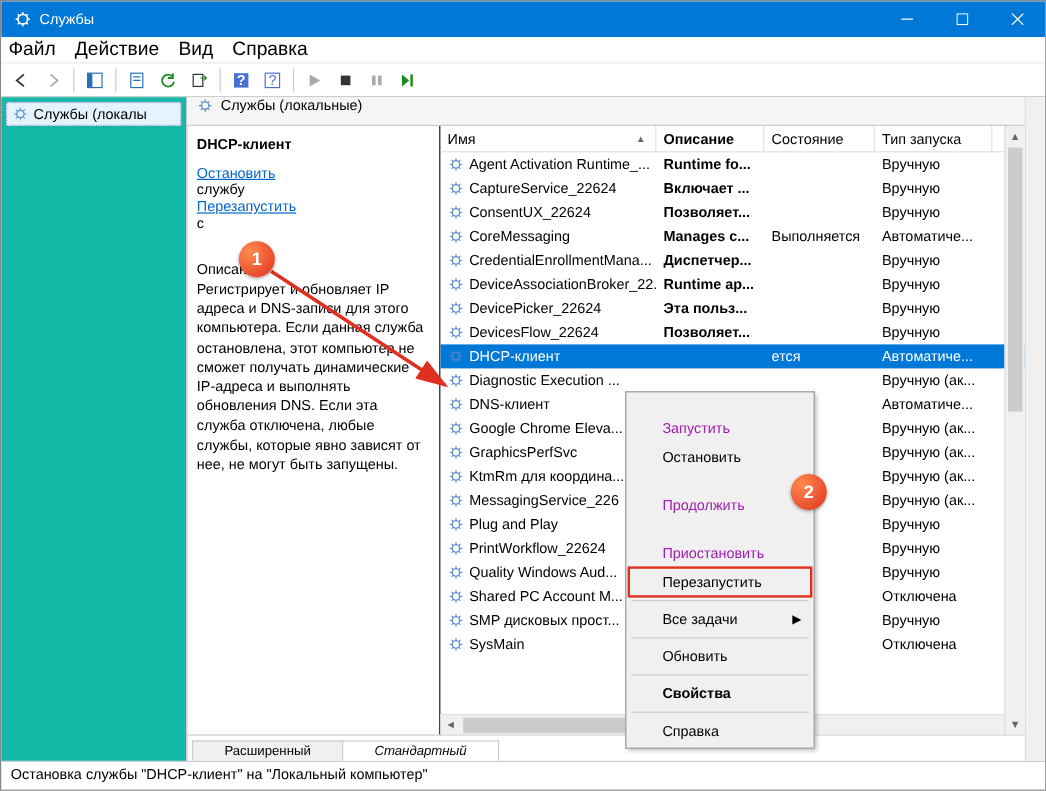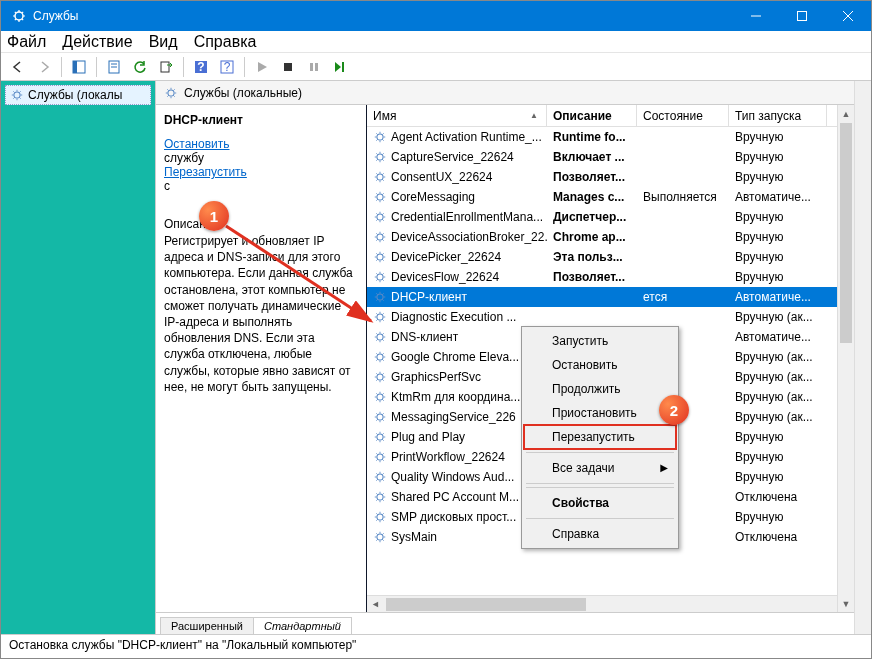--- a/index.html
+++ b/index.html
@@ -21,21 +21,21 @@
   .toolbar { height: 28px; background: #fff; border-bottom: 1px solid #ccc; display: flex; align-items: center; padding-left: 6px; gap: 4px; }
   .tool { width: 22px; height: 22px; display: flex; align-items: center; justify-content: center; border: 1px solid transparent; }
   .tool.sep { width: 1px; height: 20px; background: #ccc; margin: 0 2px; border: none; }
 
   
   .body-split { display: flex; height: 553px; }
   .tree-panel { width: 155px; border-right: 1px solid #ccc; padding: 4px; background: #14b8a6; }
   .tree-item { display: flex; align-items: center; gap: 4px; padding: 2px 4px; background: #e5f3ff; border: 1px dotted #99c; }
 
   .main-panel { flex: 1; display: flex; flex-direction: column; }
-  .main-header { height: 24px; display: flex; align-items: center; padding-left: 8px; border-bottom: 1px solid #ccc; gap: 6px; background: #f5f5f5; }
+  .main-header { height: 24px; display: flex; padding-left: 8px; border-bottom: 1px solid #ccc; gap: 6px; background: #f5f5f5; }
 
   .content-split { flex: 1; display: flex; position: relative; }
   .detail-panel { width: 210px; padding: 8px; font-size: 12px; }
   .detail-panel h4 { font-size: 12px; font-weight: bold; margin-bottom: 10px; }
   .detail-panel .link { color: #0066cc; text-decoration: underline; display: block; }
   .detail-panel .desc-label { margin-top: 24px; }
   .detail-panel .desc-text { margin-top: 2px; line-height: 1.35; }
 
   .list-panel { flex: 1; border-left: 1px solid #0f172a; display: flex; flex-direction: column; position: relative; }
   .list-headers { display: flex; height: 22px; border-bottom: 1px solid #e0e0e0; }
@@ -46,30 +46,30 @@
   .row.selected { background: #0078d7; color: #fff; }
   .cell { padding-left: 6px; overflow: hidden; white-space: nowrap; text-overflow: ellipsis; display: flex; align-items: center; gap: 4px; }
   .gear-small { width: 14px; height: 14px; flex: 0 0 14px; }
 
   .c1 { width: 180px; }
   .c2 { width: 90px; font-weight: bold; }
   .c3 { width: 92px; }
   .c4 { width: 98px; }
 
   .tabs { display: flex; height: 22px; border-top: 1px solid #ccc; align-items: flex-end; padding-left: 4px; }
-  .tab { padding: 2px 10px; border: 1px solid #ccc; border-bottom: none; margin-right: -1px; background: #fff; font-size: 11px; }
+  .tab { padding: 2px 26px; border: 1px solid #ccc; border-bottom: none; margin-right: -1px; background: #fff; font-size: 11px; }
   .tab.active { background: #fff; font-style: italic; }
   .tab:not(.active) { background: #f0f0f0; }
 
   .status-bar { height: 22px; border-top: 1px solid #ccc; padding: 3px 8px; font-size: 12px; }
 
   
   .context-menu { position: absolute; left: 520px; top: 325px; width: 158px; background: #f0f0f0; border: 1px solid #999; box-shadow: 2px 2px 4px rgba(0,0,0,0.3); z-index: 20; padding: 2px; }
   .context-menu .mitem { padding: 5px 24px 5px 28px; font-size: 12px; position: relative; }
-  .context-menu .mitem.disabled { color: #000000; }
+  .context-menu .mitem.disabled { color: #a21caf; margin-top: 16px; }
   .context-menu .mitem.highlight { outline: 2px solid #e03020; outline-offset: -1px; }
   .context-menu .mitem.bold { font-weight: bold; }
   .context-menu .msep { height: 1px; background: #ccc; margin: 3px 2px; }
   .context-menu .submenu-arrow { position: absolute; right: 8px; top: 6px; font-size: 10px; }
 
   
   .callout { position: absolute; width: 30px; height: 30px; border-radius: 50%; background: radial-gradient(circle at 30% 30%, #ff8a4c, #e03020); color: #fff; font-weight: bold; font-size: 15px; display: flex; align-items: center; justify-content: center; box-shadow: 0 1px 3px rgba(0,0,0,0.4); z-index: 30; }
   .callout1 { left: 198px; top: 200px; }
   .callout2 { left: 658px; top: 394px; }
 
@@ -300,21 +300,21 @@
               <div class="cell c4">Вручную</div>
             </div>
             <div class="row">
               <div class="cell c1">
                 <svg class="gear-small" viewBox="0 0 16 16">
                   <circle cx="8" cy="8" r="3.5" fill="none" stroke="#5a8ac6" stroke-width="1.2"></circle>
                   <path d="M8 2v2M8 12v2M2 8h2M12 8h2M3.8 3.8l1.4 1.4M10.8 10.8l1.4 1.4M3.8 12.2l1.4-1.4M10.8 5.2l1.4-1.4" stroke="#5a8ac6" stroke-width="1"></path>
                 </svg>
                 <span>DeviceAssociationBroker_22...</span>
               </div>
-              <div class="cell c2">Chrome ap...</div>
+              <div class="cell c2">Runtime ap...</div>
               <div class="cell c3"></div>
               <div class="cell c4">Вручную</div>
             </div>
             <div class="row">
               <div class="cell c1">
                 <svg class="gear-small" viewBox="0 0 16 16">
                   <circle cx="8" cy="8" r="3.5" fill="none" stroke="#5a8ac6" stroke-width="1.2"></circle>
                   <path d="M8 2v2M8 12v2M2 8h2M12 8h2M3.8 3.8l1.4 1.4M10.8 10.8l1.4 1.4M3.8 12.2l1.4-1.4M10.8 5.2l1.4-1.4" stroke="#5a8ac6" stroke-width="1"></path>
                 </svg>
                 <span>DevicePicker_22624</span>
@@ -520,20 +520,21 @@
 
 <div class="context-menu">
   <div class="mitem disabled">Запустить</div>
   <div class="mitem">Остановить</div>
   <div class="mitem disabled">Продолжить</div>
   <div class="mitem disabled">Приостановить</div>
   <div class="mitem highlight">Перезапустить</div>
   <div class="msep"></div>
   <div class="mitem"><span>Все задачи</span><span class="submenu-arrow">▶</span></div>
   <div class="msep"></div>
+  <div class="mitem">Обновить</div>
   <div class="msep"></div>
   <div class="mitem bold">Свойства</div>
   <div class="msep"></div>
   <div class="mitem">Справка</div>
 </div>
 
 <svg class="arrow" style="left:210px; top:210px;" width="180" height="130">
   <defs>
       <marker id="ah" markerWidth="10" markerHeight="10" refX="8" refY="3" orient="auto">
         <path d="M0,0 L0,6 L9,3 z" fill="#e03020"></path>

